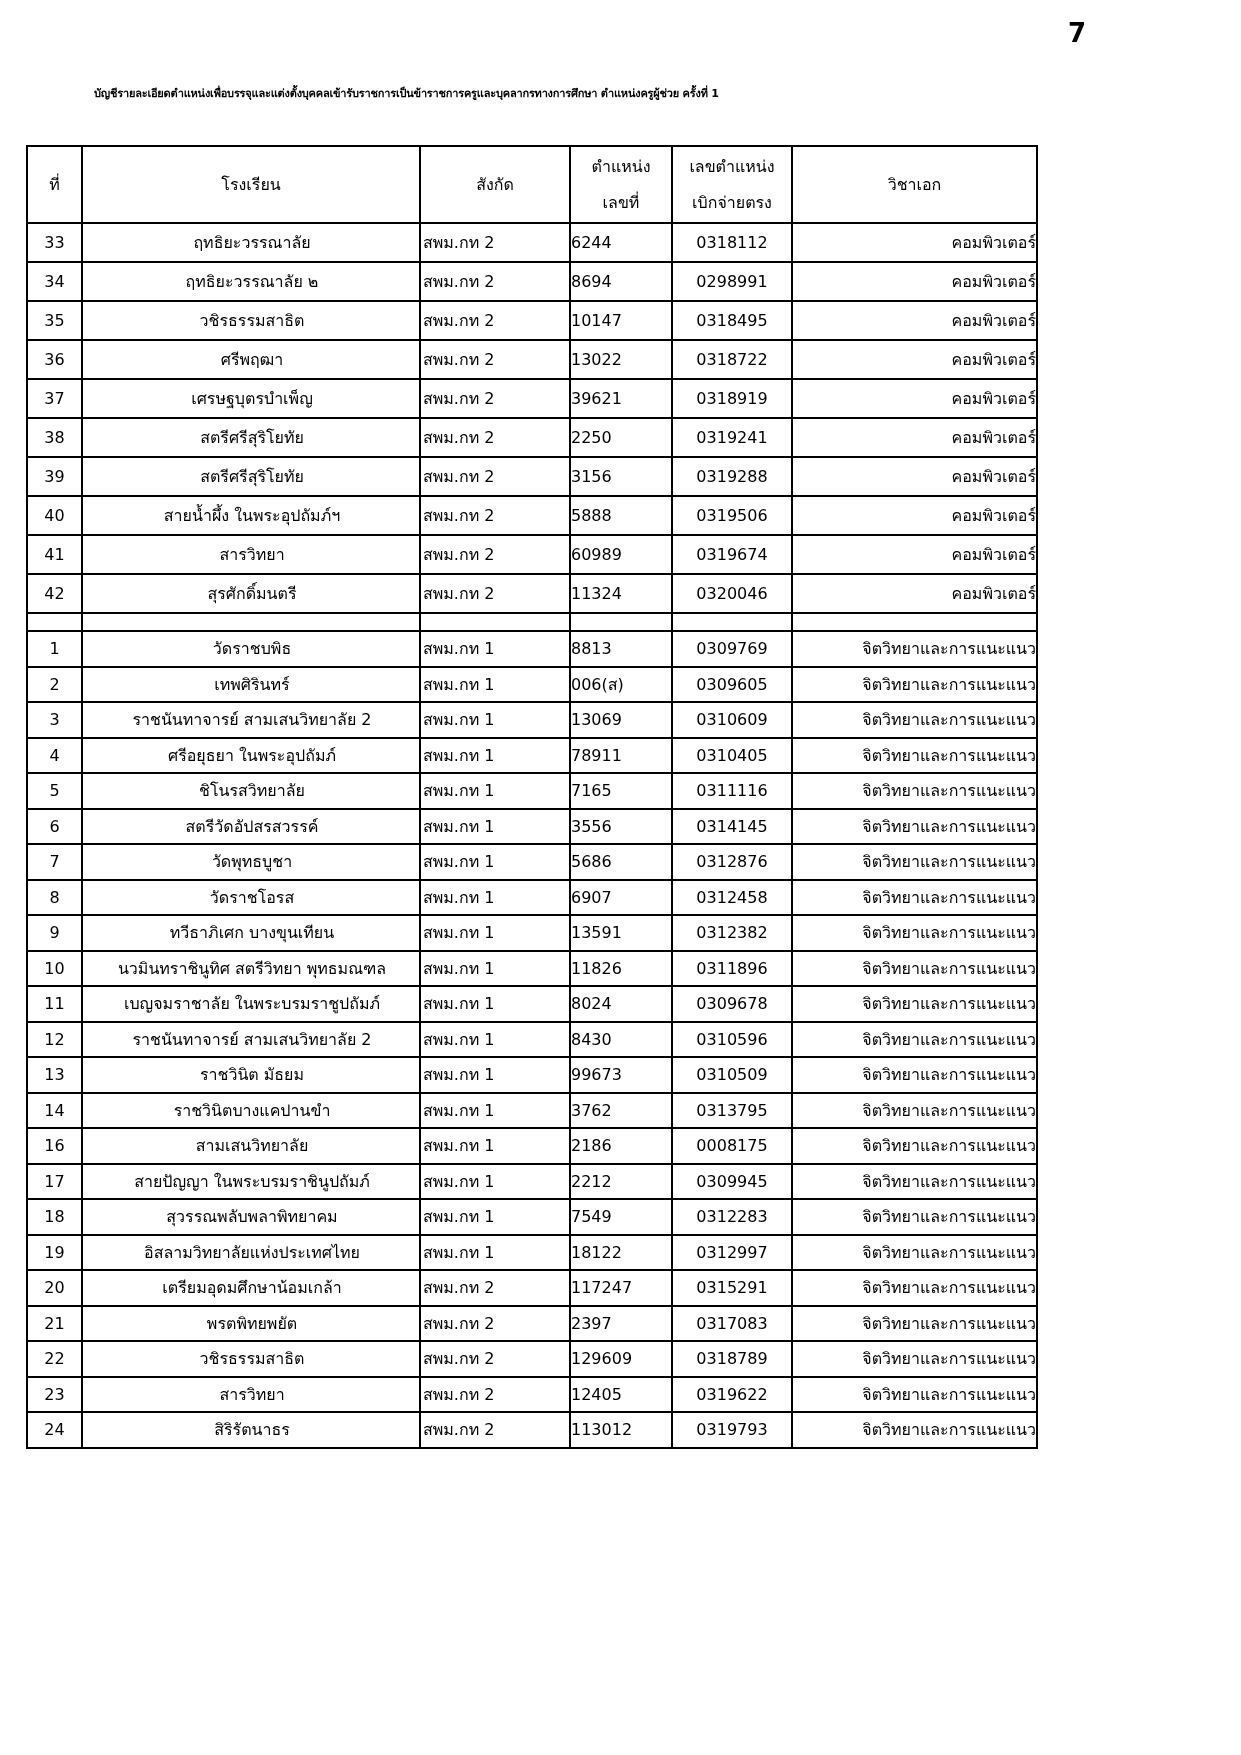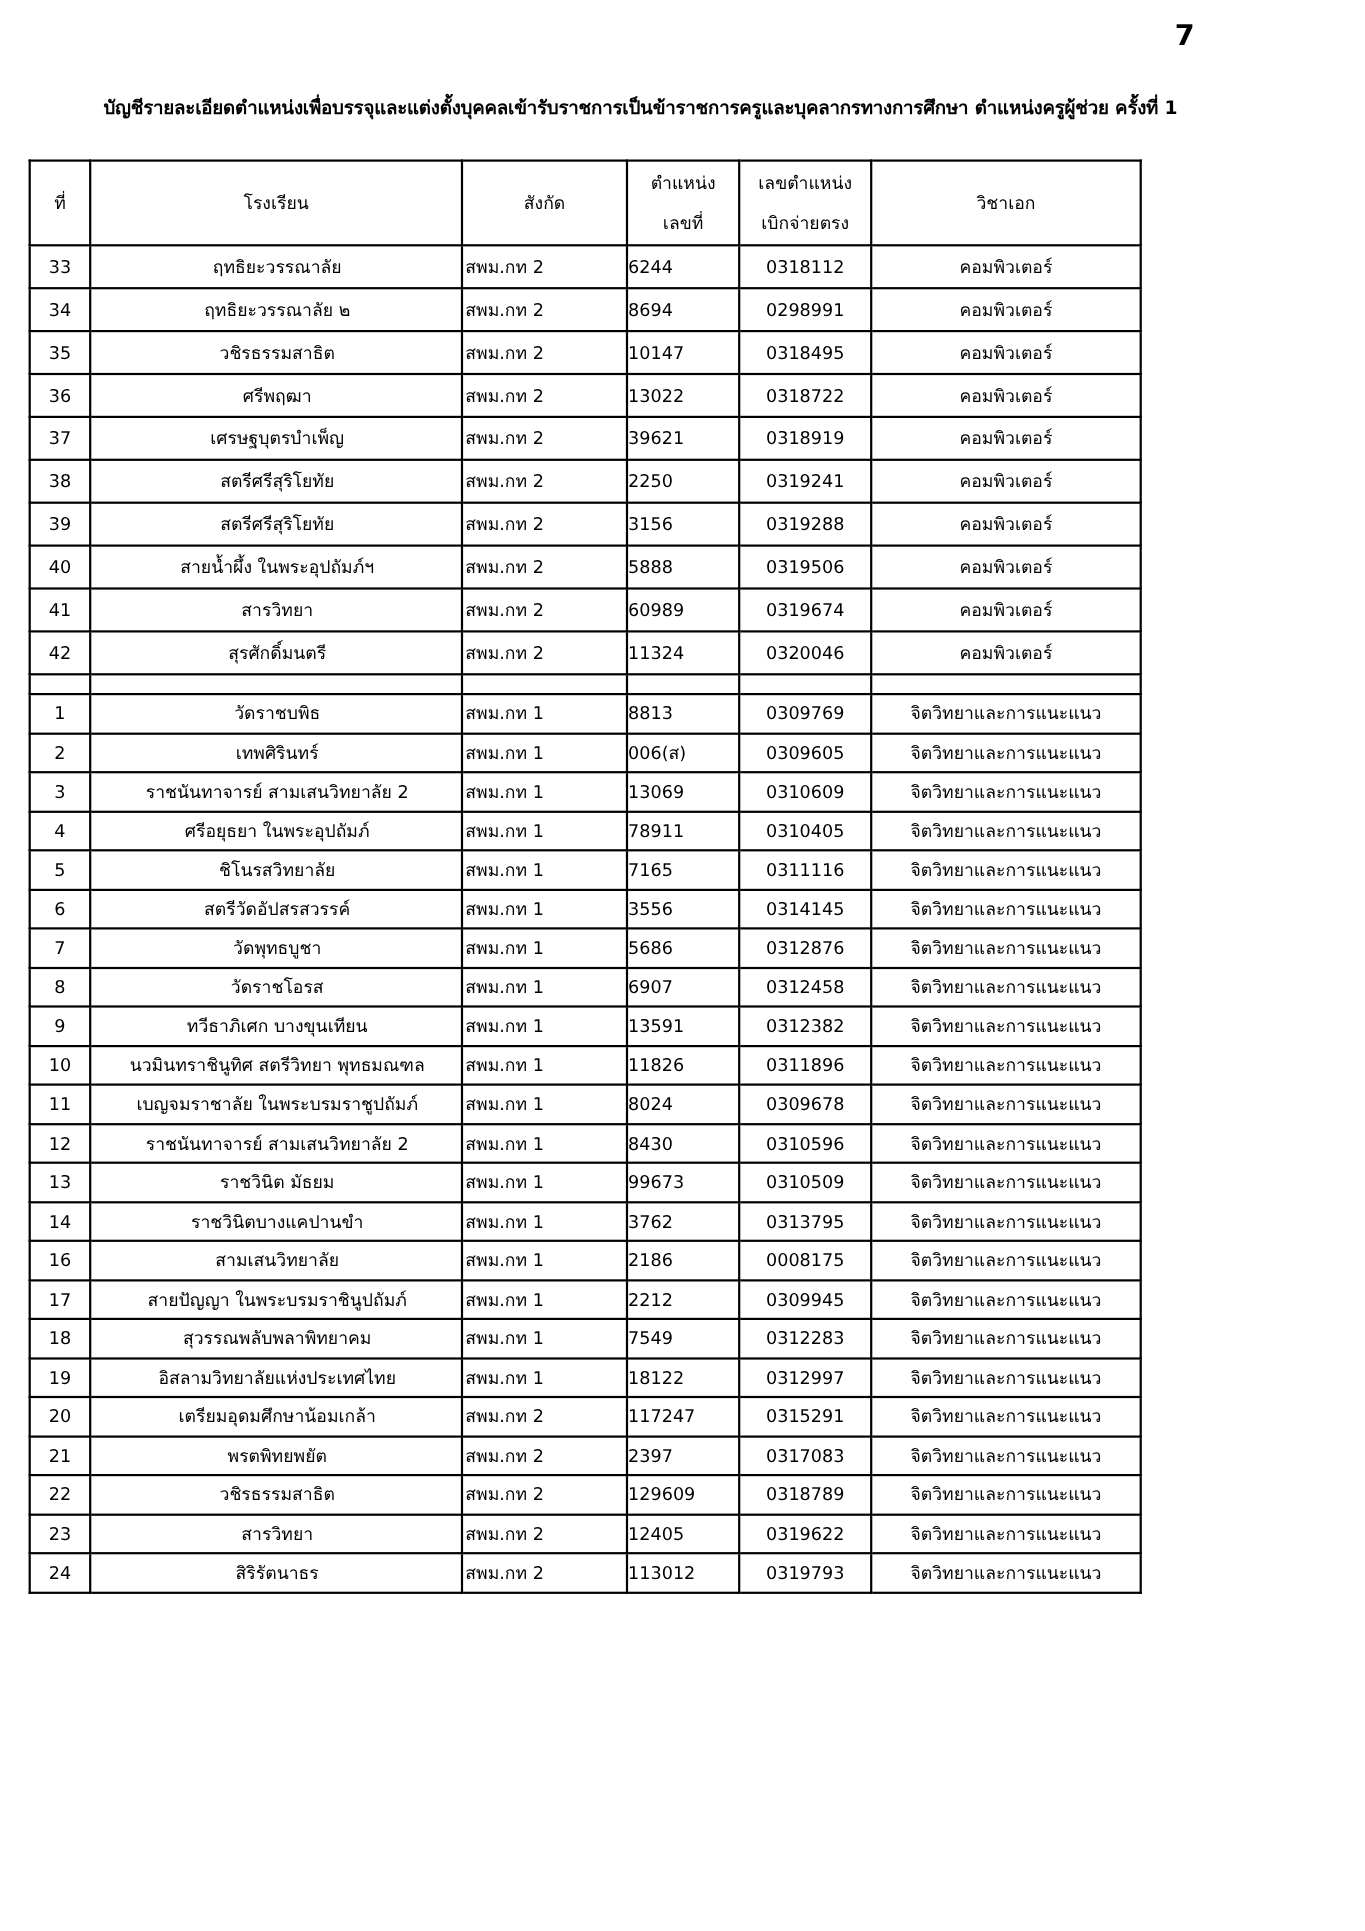--- a/index.html
+++ b/index.html
@@ -24,21 +24,21 @@
       font-family: "DejaVu Sans", sans-serif;
     }
     .doc-title {
       position: absolute;
       left: 0;
       width: 1039px;
       top: 84px;
       text-align: left;
       padding-left: 94px;
       box-sizing: border-box;
-      font-size: 17px;
+      font-size: 11px;
       font-weight: bold;
       white-space: nowrap;
       letter-spacing: -0.2px;
     }
     table.positions {
       position: absolute;
       left: 26px;
       top: 145px;
       border-collapse: collapse;
       table-layout: fixed;
@@ -52,29 +52,29 @@
       overflow: hidden;
       white-space: nowrap;
     }
     table.positions th {
       font-weight: normal;
       height: 75px;
       text-align: center;
       vertical-align: middle;
       line-height: 36px;
     }
-    table.positions tr.row-a td { height: 37px; border-radius: 11px; }
+    table.positions tr.row-a td { height: 37px; }
     table.positions tr.row-b td { height: 33.5px; }
     table.positions tr.spacer td { height: 16px; }
     td.c-no { text-align: center; }
     td.c-school { text-align: center; padding-left: 2px !important; }
     td.c-agency { text-align: left; padding-left: 2px !important; }
     td.c-posno { text-align: left; }
     td.c-budget { text-align: center; }
-    td.c-major { text-align: center; }
+    td.c-major { text-align: right; }
   </style>
 </head>
 <body>
 
 <div class="page-number">7</div>
 <div class="doc-title">บัญชีรายละเอียดตำแหน่งเพื่อบรรจุและแต่งตั้งบุคคลเข้ารับราชการเป็นข้าราชการครูและบุคลากรทางการศึกษา ตำแหน่งครูผู้ช่วย ครั้งที่  1</div>
 
 <table class="positions">
   <colgroup>
     <col style="width:55px">

